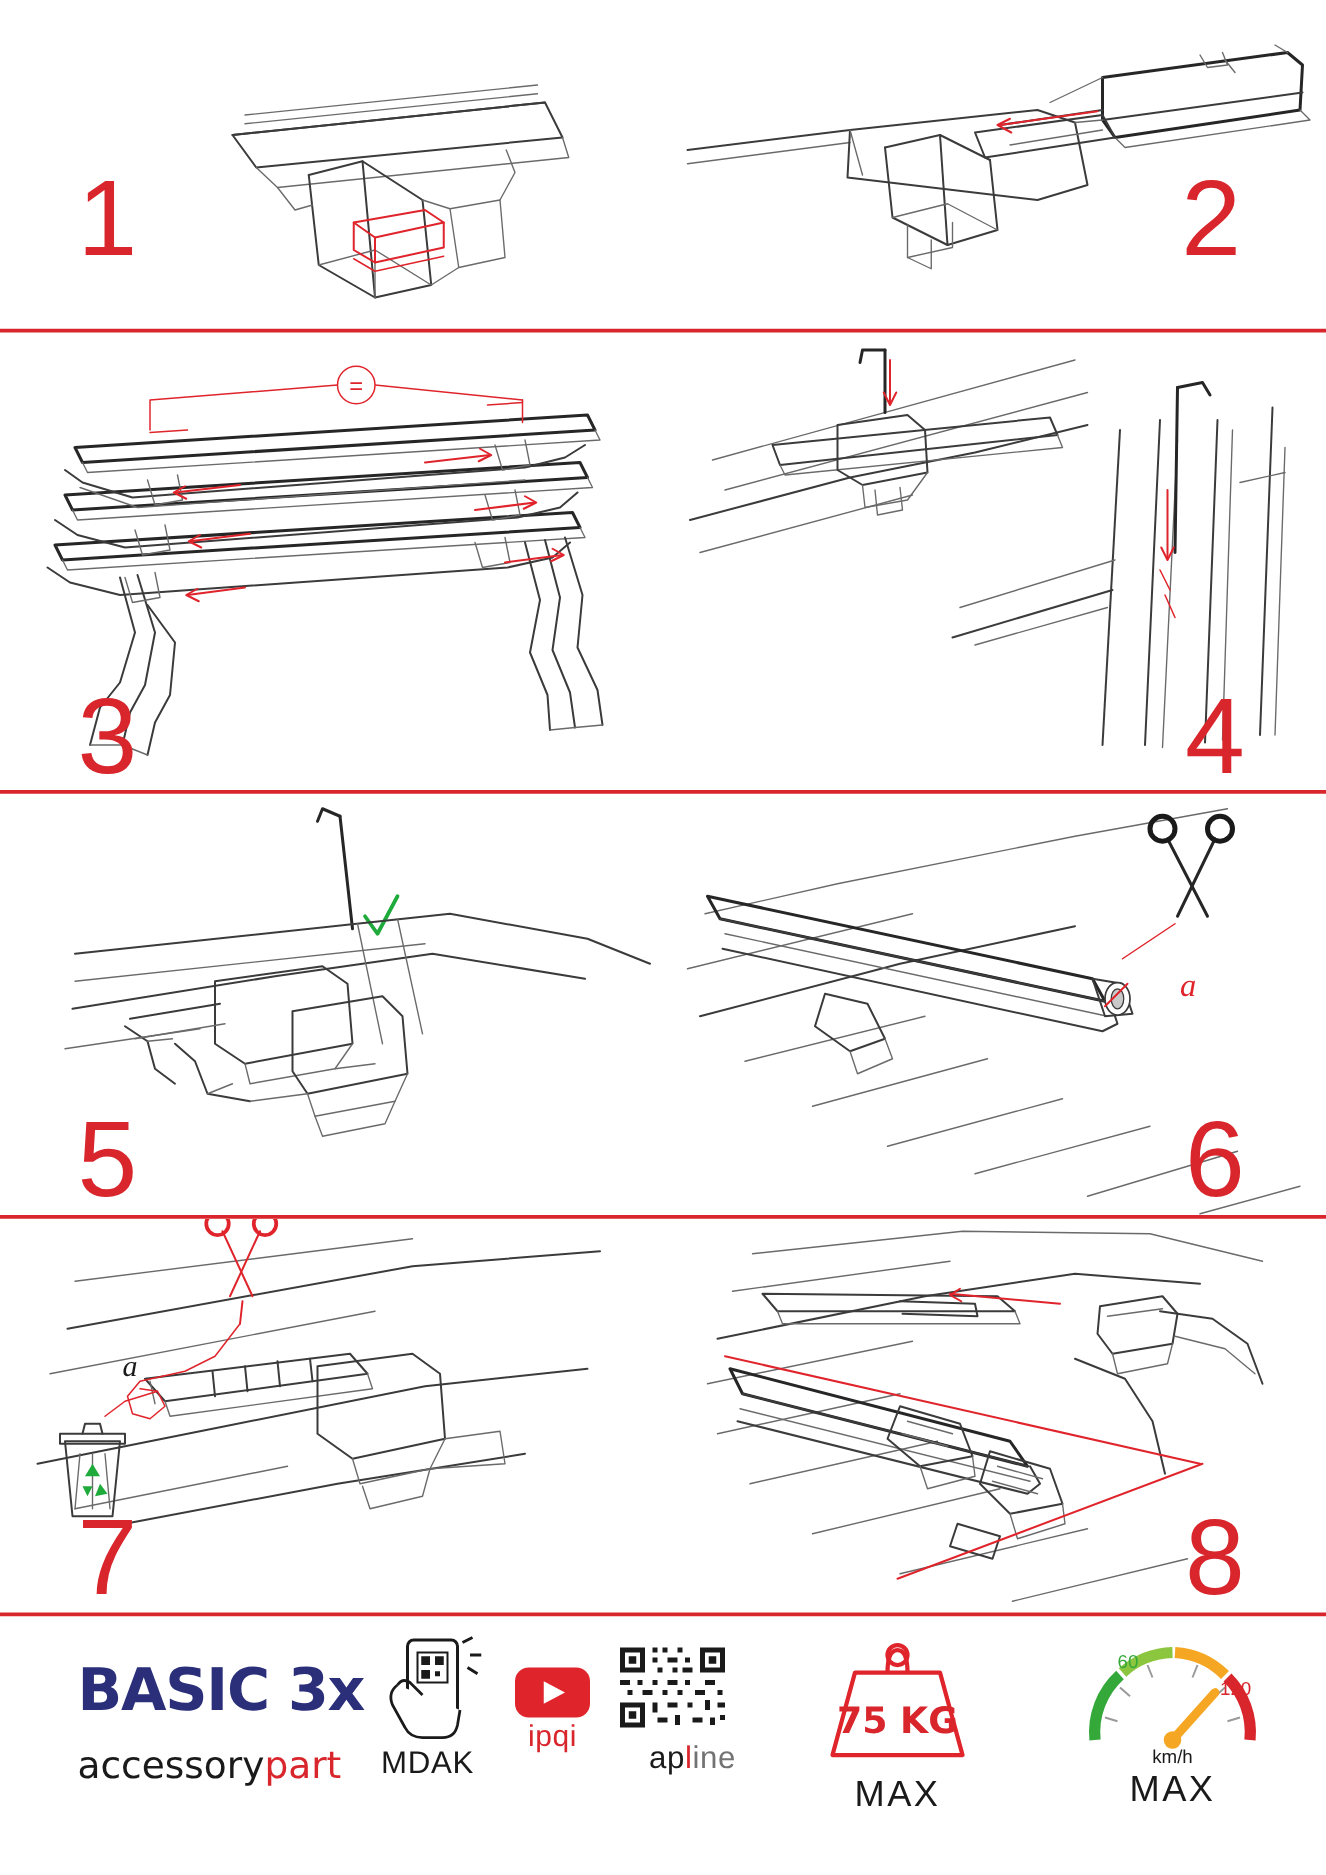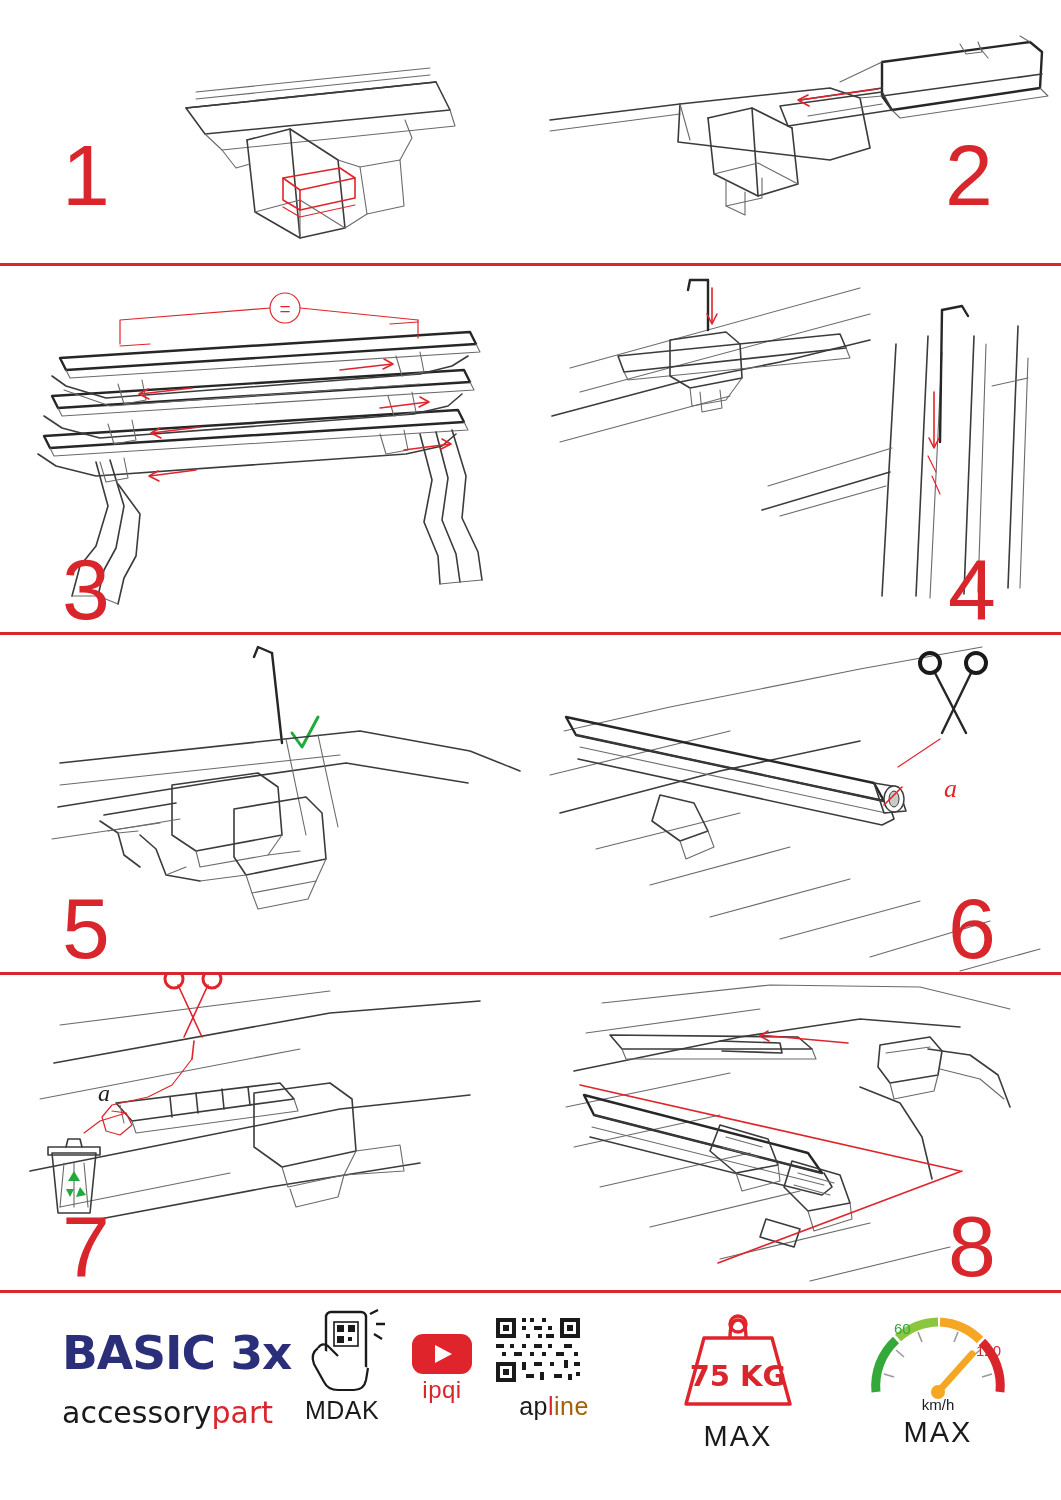--- a/index.html
+++ b/index.html
@@ -29,21 +29,21 @@
   .brand-accessory{position:absolute;left:62px;top:105px;font-size:30px;font-weight:normal;font-family:"DejaVu Sans",sans-serif;}
   .brand-accessory .a{color:#1a1a1a;}
   .brand-accessory .p{color:#d8262c;}
   .logo-cell{position:absolute;text-align:center;}
   .logo-label{font-size:25px;font-weight:500;letter-spacing:.5px;}
   .mdak .m{color:#1a1a1a;}
   .mdak .k{color:#1a1a1a;}
   .ipqi{color:#d8262c;font-size:24px;}
   .apline .ap{color:#1a1a1a;margin-left:32px;}
   .apline .l{color:#d8262c;}
-  .apline .ine{color:#a16207;}
+  .apline .ine{color:#737373;}
   .weight-text{font-size:29px;font-weight:bold;fill:#d8262c;font-family:"DejaVu Sans",sans-serif;}
 </style>
 </head>
 <body>
 
 <div class="sheet">
 
   <div class="divider" style="top:263px;"></div>
   <div class="divider" style="top:632px;"></div>
   <div class="divider" style="top:972px;"></div>
@@ -444,21 +444,21 @@
           <rect x="48" y="62" width="8" height="4"></rect>
             <rect x="62" y="60" width="4" height="8"></rect>
             <rect x="76" y="62" width="8" height="4"></rect>
           <rect x="90" y="62" width="4" height="6"></rect>
             <rect x="98" y="60" width="4" height="4"></rect>
         </g>
       </svg>
       <div class="logo-label apline"><span class="ap">ap</span><span class="l">l</span><span class="ine">ine</span></div>
     </div>
 
-    <div class="logo-cell" style="left:648px;top:14px;width:180px;">
+    <div class="logo-cell" style="left:628px;top:14px;width:180px;">
       <svg width="180" height="110" viewBox="0 0 180 110">
         <path d="M56 34 L124 34 L142 100 L38 100 Z" fill="#fff" stroke="#e0242b" stroke-width="3.4" stroke-linejoin="round"></path>
         <path d="M82 34 q0 -18 8 -18 q8 0 8 18" fill="none" stroke="#e0242b" stroke-width="3.4"></path>
         <circle cx="90" cy="20" r="8" fill="none" stroke="#e0242b" stroke-width="3.4"></circle>
         <text class="weight-text" x="90" y="82" text-anchor="middle">75 KG</text>
       </svg>
       <div class="logo-label" style="margin-top:6px;letter-spacing:2px;font-size:29px;">MAX</div>
     </div>
 
     <div class="logo-cell" style="left:848px;top:10px;width:180px;">

